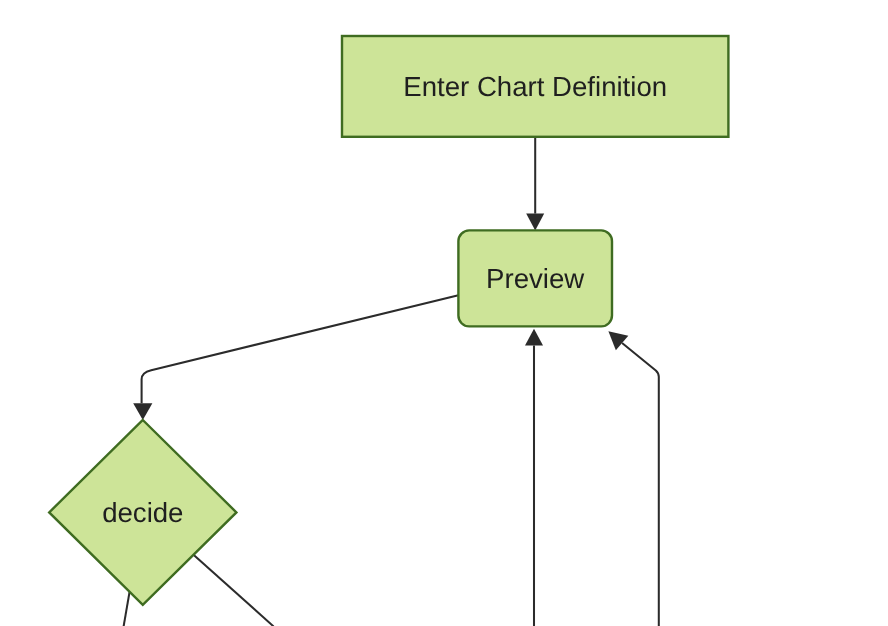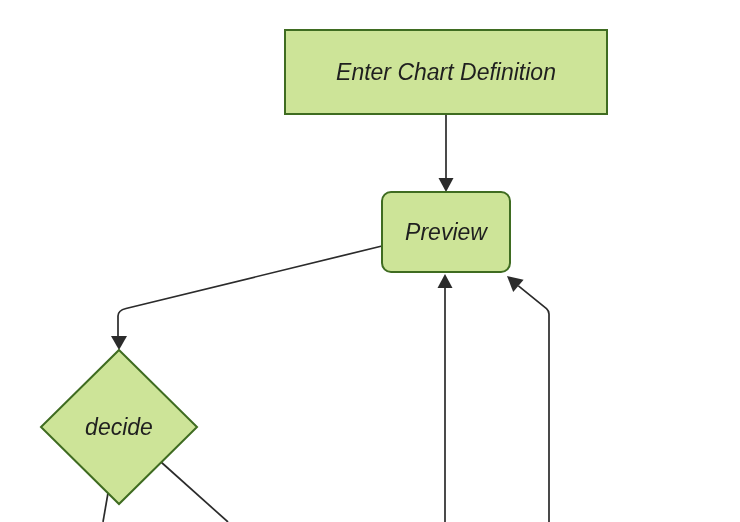--- a/index.html
+++ b/index.html
@@ -18,21 +18,20 @@
     height: 522px;
     background: var(--background);
     overflow: hidden;
     font-family: "Liberation Sans", sans-serif;
   }
   .canvas {
     position: relative;
     width: 740px;
     height: 522px;
     background: var(--background);
-    font-style: italic;
   }
   .edge {
     stroke: var(--edge-color);
     stroke-width: 1.7;
     fill: none;
     stroke-linejoin: round;
   }
   .arrowhead {
     fill: var(--edge-color);
     stroke: none;

